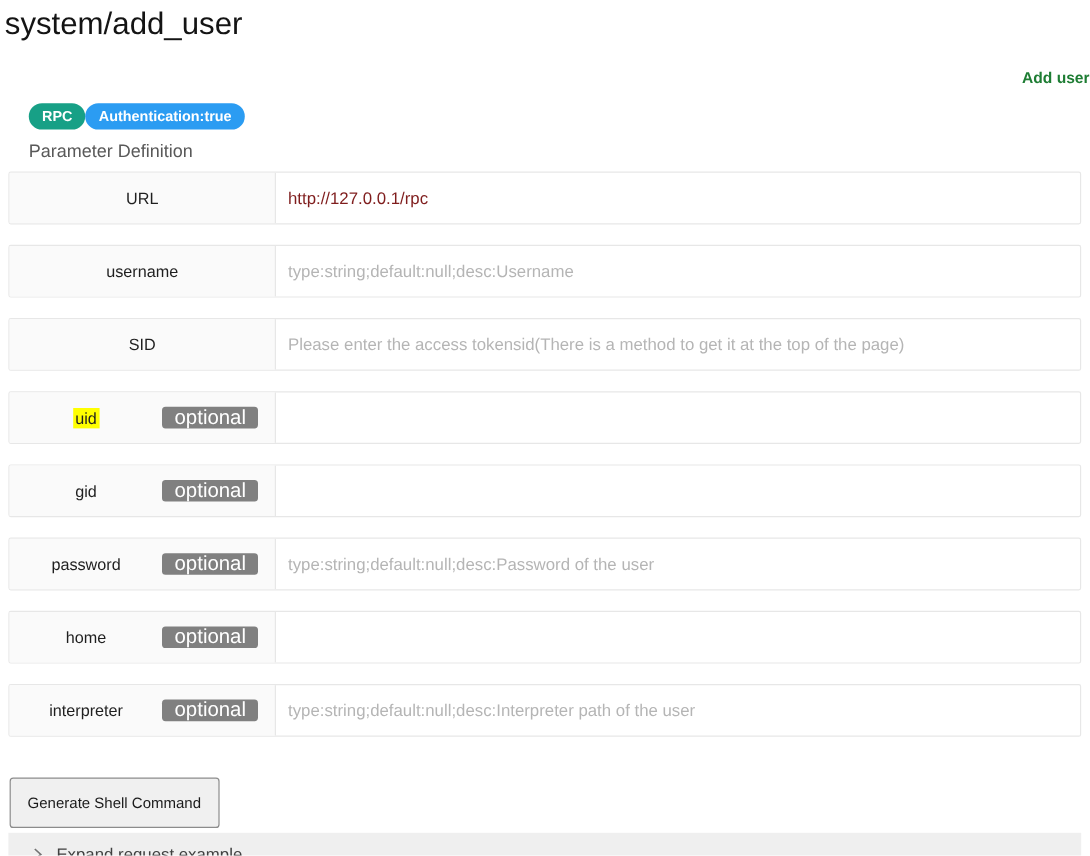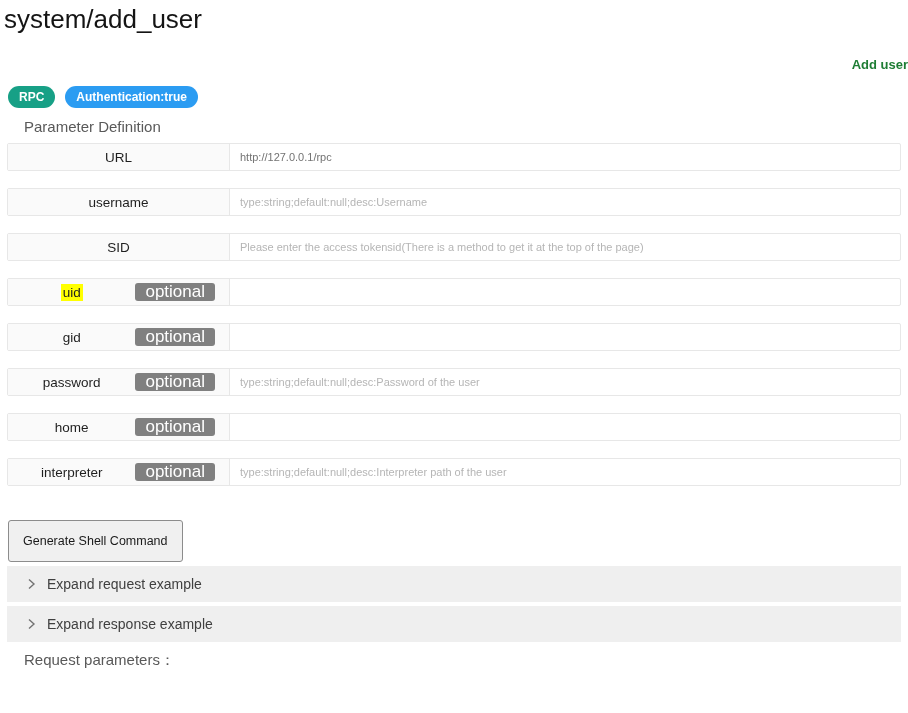--- a/index.html
+++ b/index.html
@@ -16,21 +16,21 @@
 
   .api-desc {
     margin: 22px 0 0 6px;
     font-size: 13px;
     font-weight: 700;
     color: #1e7d34;
     line-height: 15px;
     text-align: right;
   }
 
-  .badges { margin: 14px 0 0 8px; display: flex; align-items: center; gap: 10px; }
+  .badges { margin: 14px 0 0 24px; display: flex; align-items: center; gap: 0; }
   .badge {
     display: inline-block;
     color: #ffffff;
     font-size: 12px;
     font-weight: 700;
     padding: 4px 11px;
     border-radius: 12px;
     line-height: 14px;
   }
   .badge.rpc  { background: #17a086; }
@@ -40,21 +40,21 @@
     margin: 10px 0 0 24px;
     font-size: 15px;
     color: #595959;
     line-height: 17px;
   }
 
   .param-table { margin: 8px 7px 0 7px; }
   .param-row {
     display: flex;
     align-items: stretch;
-    height: 28px;
+    height: 44px;
     border: 1px solid #e7e7e7;
     border-radius: 2px;
     margin-bottom: 17px;
     background: #ffffff;
   }
   .param-label-cell {
     width: 222px;
     flex: 0 0 222px;
     background: #fafafa;
     border-right: 1px solid #e7e7e7;
@@ -78,22 +78,22 @@
     margin-right: 14px;
     line-height: 12px;
   }
   .param-input {
     flex: 1;
     border: none;
     outline: none;
     background: transparent;
     padding: 0 10px;
     font-family: "Liberation Sans", sans-serif;
-    font-size: 11px;
-    color: #737373;
+    font-size: 14px;
+    color: #7f1d1d;
   }
   .param-input::placeholder { color: #b5b5b5; opacity: 1; }
 
   .gen-btn {
     margin: 17px 0 0 8px;
     height: 42px;
     padding: 0 14px;
     background: #f0f0f0;
     border: 1px solid #8c8c8c;
     border-radius: 3px;

